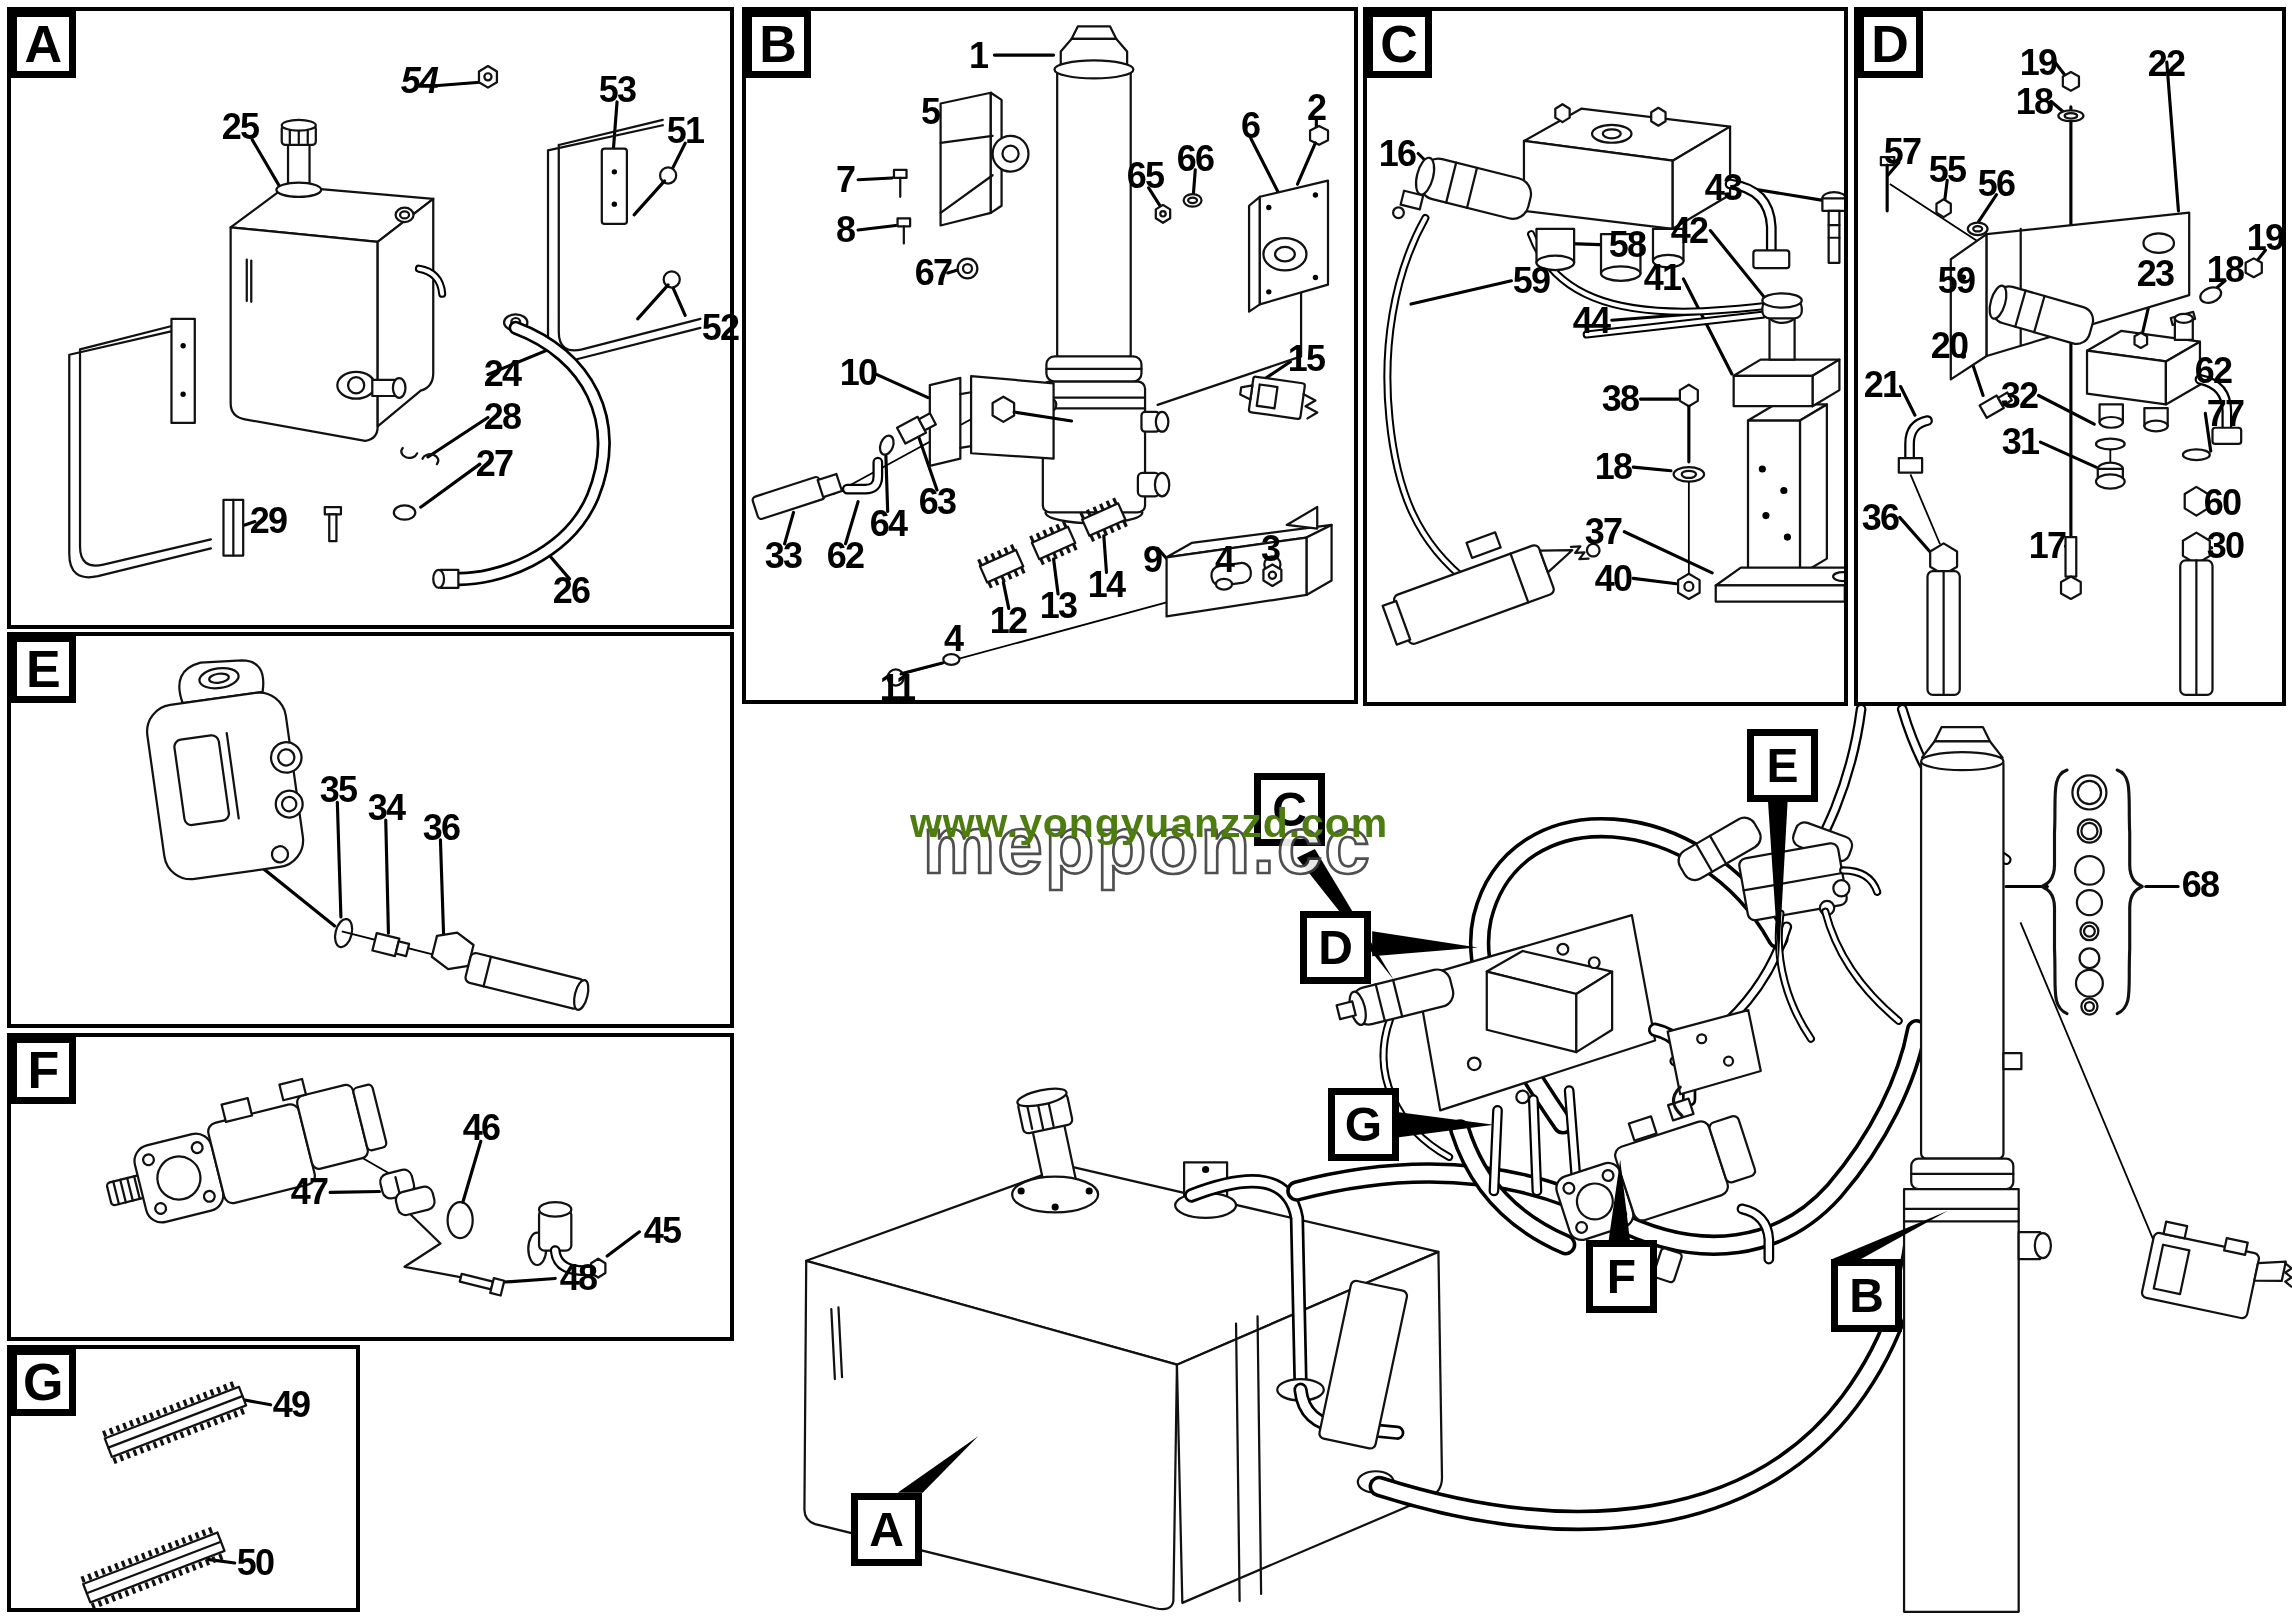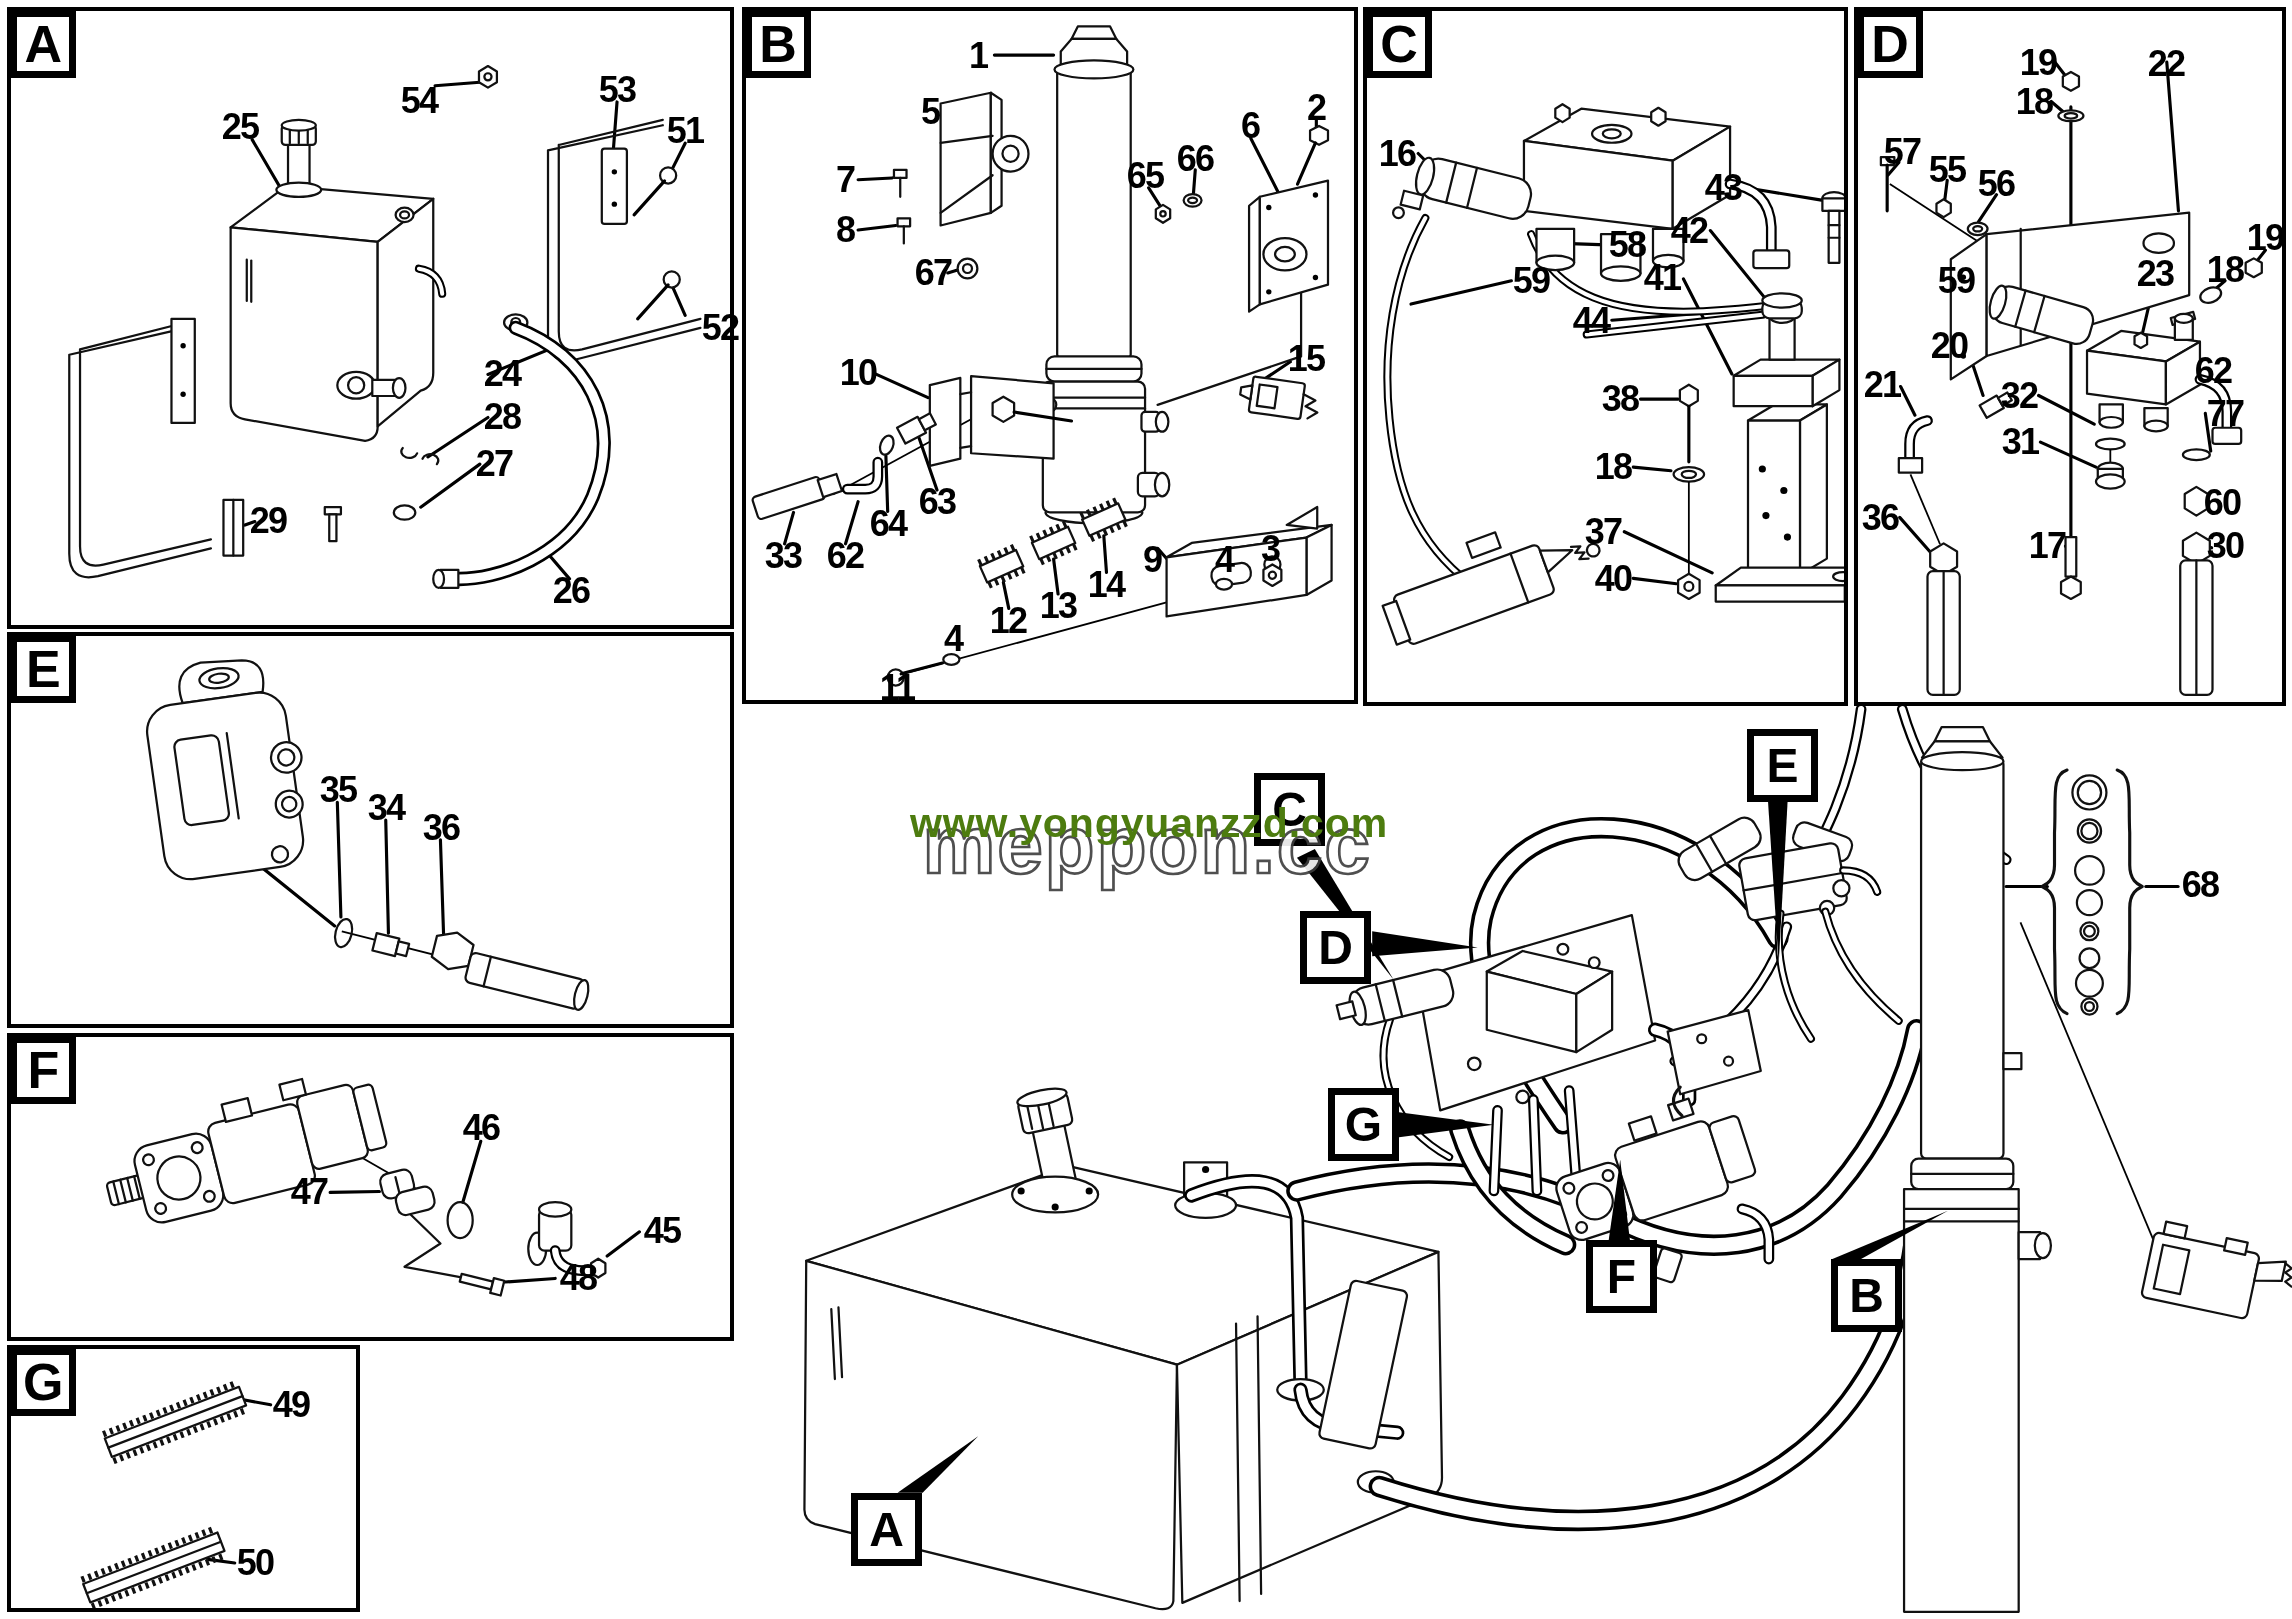--- a/index.html
+++ b/index.html
@@ -665,21 +665,21 @@
       <div class="callout" style="left: 1300px; top: 911px;">D</div>
       <div class="callout" style="left: 1328px; top: 1088px;">G</div>
       <div class="callout" style="left: 851px; top: 1493px;">A</div>
       <div class="callout" style="left: 1586px; top: 1240px;">F</div>
       <div class="callout" style="left: 1831px; top: 1259px;">B</div>
     </div>
 
   <div id="labels">
     <div>
         <div class="plabel" style="left: 240px; top: 127px;">25</div>
-        <div class="plabel" style="left: 419px; top: 101px;">54</div>
+        <div class="plabel" style="left: 419px; top: 81px; font-style: italic;">54</div>
         <div class="plabel" style="left: 617px; top: 90px;">53</div>
         <div class="plabel" style="left: 685px; top: 131px;">51</div>
         <div class="plabel" style="left: 685px; top: 328px; margin-left: 35px;">52</div>
         <div class="plabel" style="left: 502px; top: 374px;">24</div>
         <div class="plabel" style="left: 502px; top: 417px;">28</div>
         <div class="plabel" style="left: 494px; top: 464px;">27</div>
         <div class="plabel" style="left: 268px; top: 521px;">29</div>
         <div class="plabel" style="left: 571px; top: 591px;">26</div>
       </div>
     <div>

